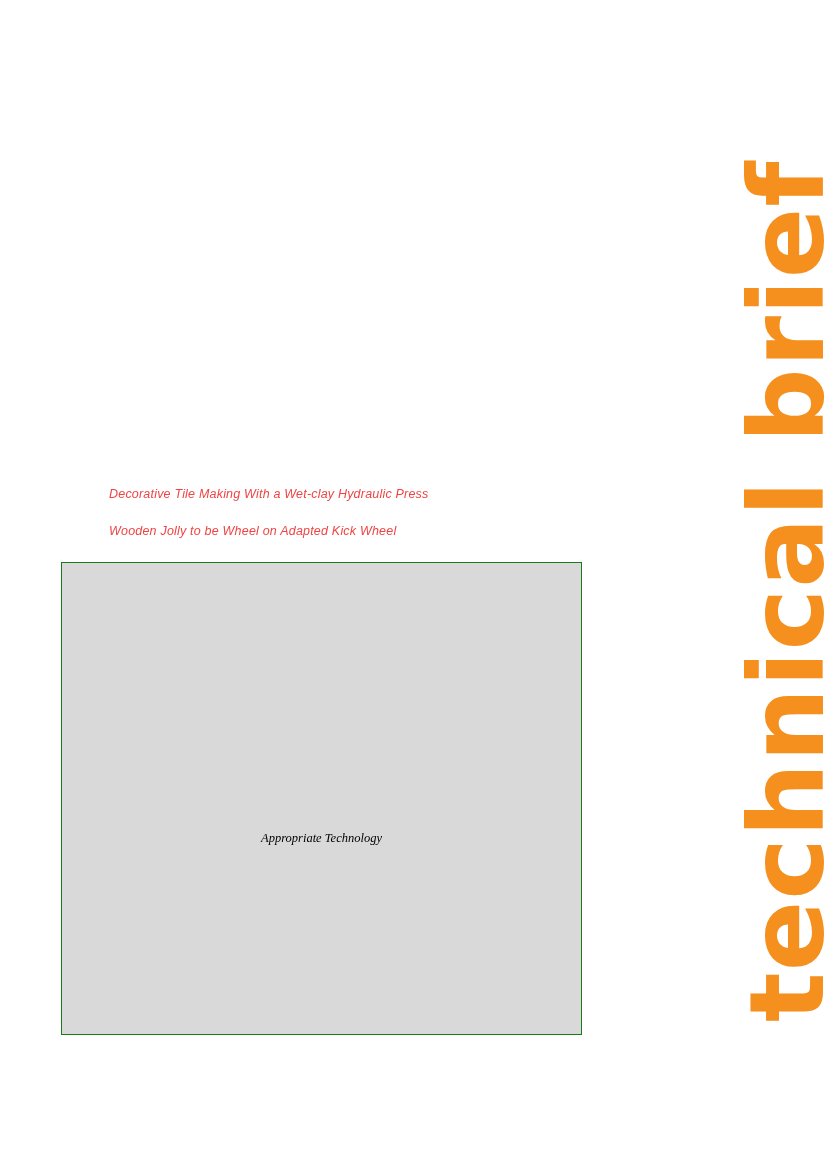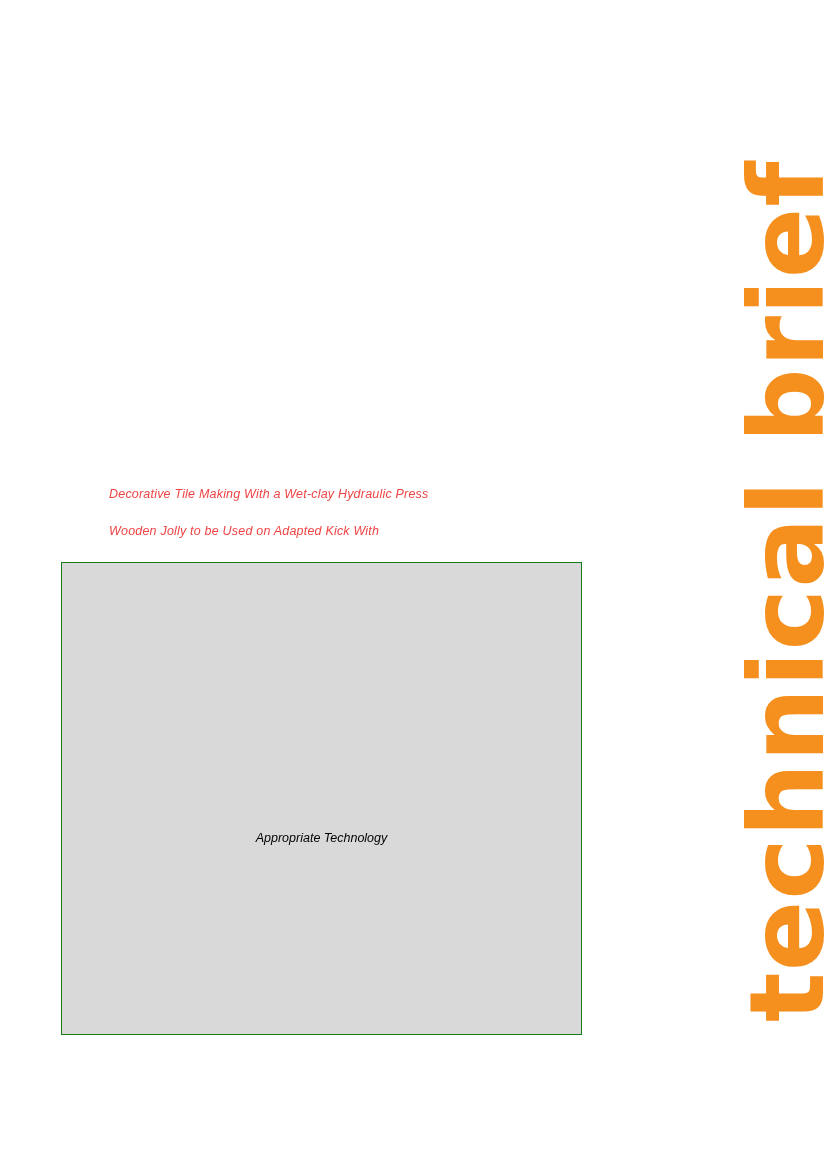--- a/index.html
+++ b/index.html
@@ -67,21 +67,21 @@
     background: #d9d9d9;
     border: 1px solid #1a7a1a;
     box-sizing: border-box;
   }
   .image-caption {
     position: absolute;
     left: 0;
     top: 268px;
     width: 100%;
     text-align: center;
-    font-family: Liberation Sans, sans-serif;
+    font-family: Liberation Serif, serif;
     font-style: italic;
     font-size: 12.5px;
     color: #000000;
   }
   .link-list {
     position: absolute;
     left: 59px;
     bottom: 25px;
     width: 400px;
   }
@@ -99,21 +99,21 @@
 </style>
 </head>
 <body>
 
 <div class="side-banner">
   <div class="side-banner-text">technical brief</div>
 </div>
 
 <div class="title-block">
   <p class="title-line">Decorative Tile Making With a Wet-clay Hydraulic Press</p>
-  <p class="title-line">Wooden Jolly to be Used on Adapted Kick With</p>
+  <p class="title-line">Wooden Jolly to be Wheel on Adapted Kick Wheel</p>
 </div>
 
 <div class="image-box">
   <div class="image-caption">Appropriate Technology</div>
   <div class="link-list">
     <a class="doc-link" href="#">  </a>
     <a class="doc-link indent" href="#">   </a>
   </div>
 </div>
 

